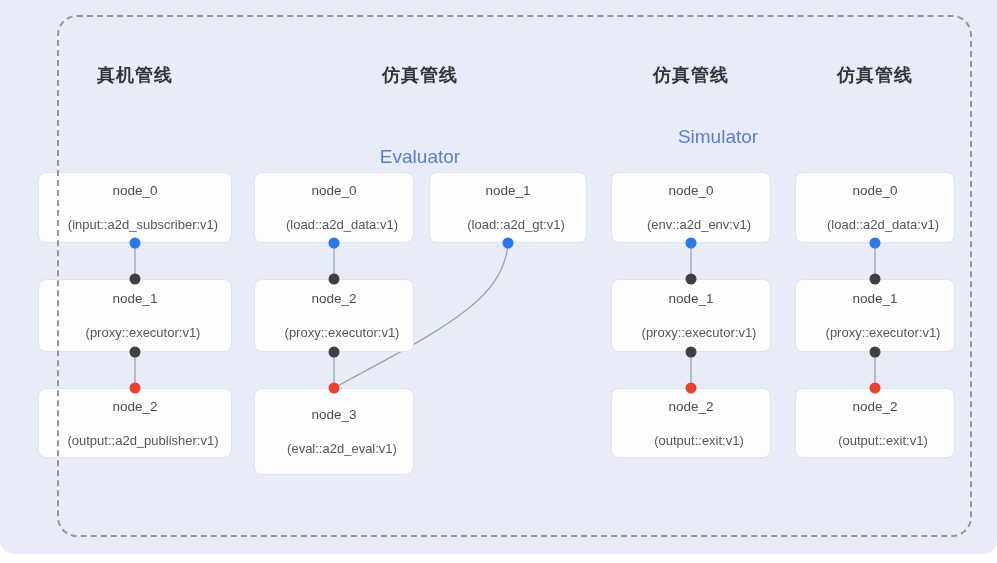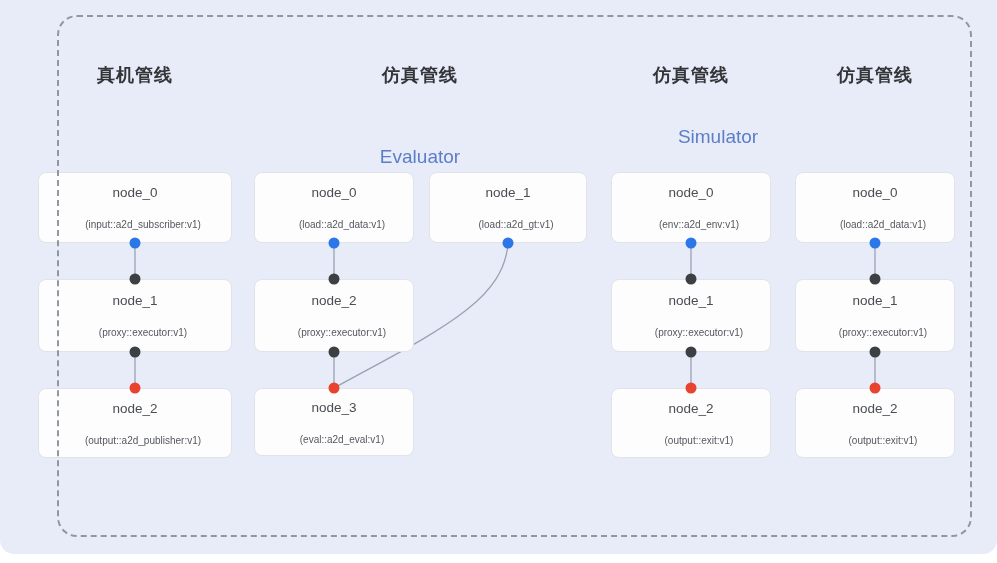--- a/index.html
+++ b/index.html
@@ -23,21 +23,21 @@
   .en {
     position:absolute; top:124px; width:200px; height:26px; line-height:26px;
     text-align:center; font-size:19px; color:#5b7ec8; z-index:2;
   }
   .node {
     position:absolute; background:#fdfdfe; border:1px solid #e1e3e8; border-radius:8px;
     display:flex; flex-direction:column; align-items:center; justify-content:center;
     gap:19px; z-index:2; box-sizing:border-box;
   }
   .node .t { font-size:13.5px; color:#4a4d52; white-space:nowrap; }
-  .node .s { font-size:10px; color:#54575d; white-space:nowrap;margin-left:16px; }
+  .node .s { font-size:13px; color:#54575d; white-space:nowrap;margin-left:16px; }
   svg.layer { position:absolute; left:0; top:0; z-index:1; pointer-events:none; }
   svg.layer-front { z-index:3; }
 </style>
 </head>
 <body>
 
 <div class="canvas">
   <div class="bg"></div>
 
   <svg class="layer" width="997" height="563">
@@ -70,21 +70,21 @@
     <span class="s">(load::a2d_data:v1)</span>
   </div>
   <div class="node" style="left:429px;top:172px;width:158px;height:71px;">
     <span class="t">node_1</span>
     <span class="s">(load::a2d_gt:v1)</span>
   </div>
   <div class="node" style="left:254px;top:279px;width:160px;height:73px;">
     <span class="t">node_2</span>
     <span class="s">(proxy::executor:v1)</span>
   </div>
-  <div class="node" style="left:254px;top:388px;width:160px;height:68px;">
+  <div class="node" style="left:254px;top:388px;width:160px;height:87px;">
     <span class="t">node_3</span>
     <span class="s">(eval::a2d_eval:v1)</span>
   </div>
 
   <div class="node" style="left:611px;top:172px;width:160px;height:71px;">
     <span class="t">node_0</span>
     <span class="s">(env::a2d_env:v1)</span>
   </div>
   <div class="node" style="left:611px;top:279px;width:160px;height:73px;">
     <span class="t">node_1</span>

